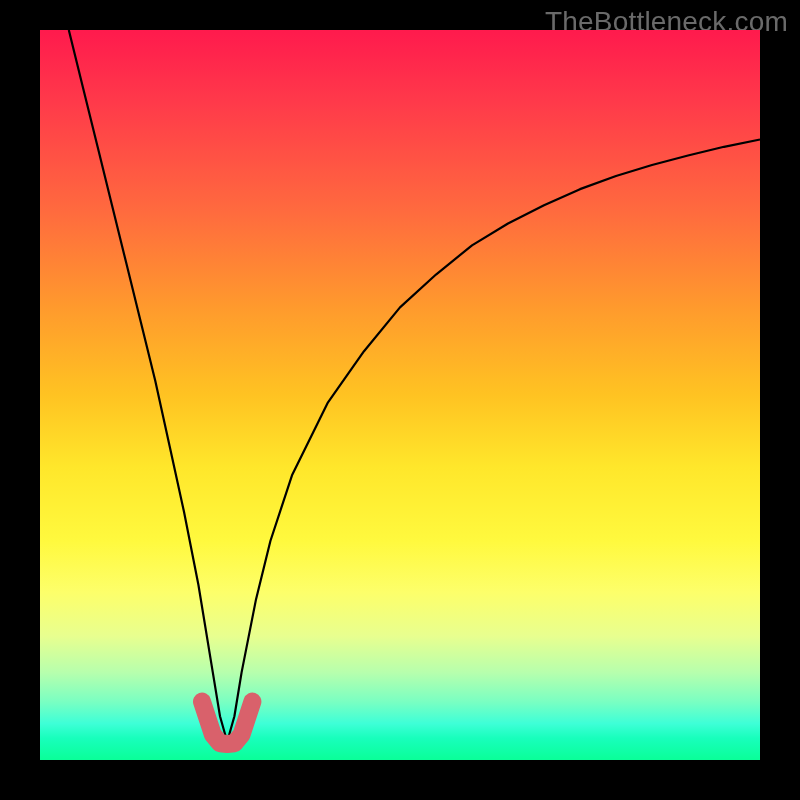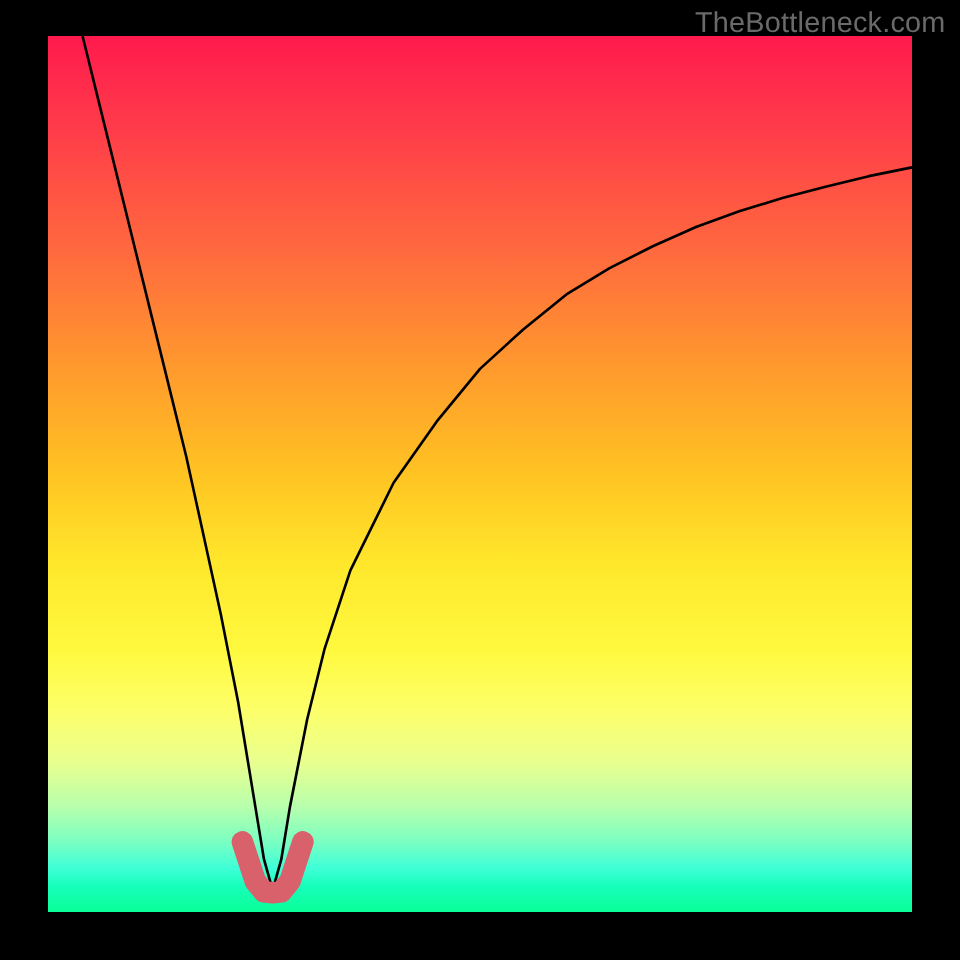--- a/index.html
+++ b/index.html
@@ -39,21 +39,21 @@
       #7affc2 92%,
       #3effd7 95%,
       #18ffbc 97%,
       #0aff98 100%);
   }
   .watermark {
     position: absolute;
     top: 6px;
     right: 12px;
     color: #6a6a6a;
-    font-size: 24px;
+    font-size: 28px;
     letter-spacing: 0.2px;
   }
   svg.curve {
     position: absolute;
     left: 0;
     top: 0;
     width: 720px;
     height: 730px;
     overflow: visible;
   }

